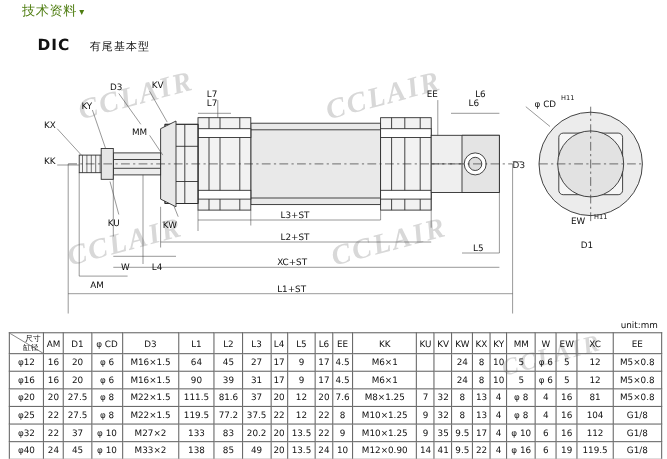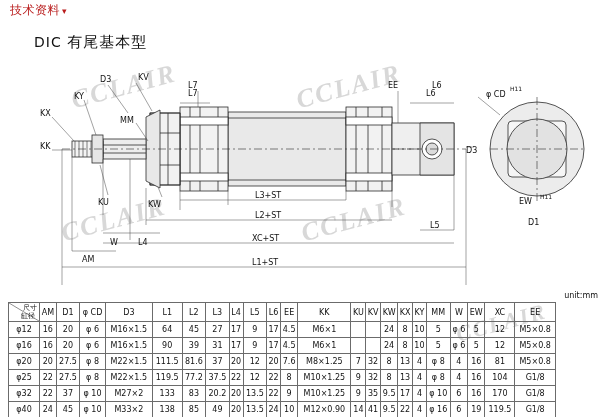--- a/index.html
+++ b/index.html
@@ -5,31 +5,31 @@
   html,body{margin:0;padding:0;}
   body{
     width:606px;height:417px;
     background:#ffffff;
     font-family:"DejaVu Sans","Liberation Sans",sans-serif;
     color:#111;
     position:relative;
     overflow:hidden;
   }
   .top-tab{
-    position:absolute;left:10px;top:2px;
-    font-size:12px;color:#b91c1c;
+    position:absolute;left:20px;top:2px;
+    font-size:12px;color:#4d7c0f;
     letter-spacing:0.5px;
   }
   .caret{font-size:9px;margin-left:2px;}
   .title{
     position:absolute;left:34px;top:33px;
     font-size:14px;letter-spacing:1px;
   }
-  .title .code{font-weight:normal;}
-  .title .zh{margin-left:0;font-size:15px;}
+  .title .code{font-weight:bold;}
+  .title .zh{margin-left:12px;font-size:10px;}
 
   
   .canvas{position:absolute;left:0;top:55px;width:606px;height:245px;}
   svg{display:block;}
 
   
   .wm{
     position:absolute;
     font-family:"Liberation Serif","DejaVu Serif",serif;
     font-style:italic;
@@ -42,21 +42,21 @@
 
   
   .unit{
     position:absolute;right:8px;top:291px;
     font-size:8px;color:#111;
   }
   table.spec{
     position:absolute;left:8px;top:302px;
     border-collapse:collapse;
     font-size:8px;
-    width:548px;
+    width:594px;
     background:transparent;
   }
   table.spec th,table.spec td{
     border:1px solid #6b6b6b;
     text-align:center;
     padding:1px 0 1px 0;
     height:13px;
     font-weight:normal;
     white-space:nowrap;
   }
@@ -378,21 +378,21 @@
       <td>9</td>
       <td>M10×1.25</td>
       <td>9</td>
       <td>35</td>
       <td>9.5</td>
       <td>17</td>
       <td>4</td>
       <td>φ 10</td>
       <td>6</td>
       <td>16</td>
-      <td>170</td>
+      <td>112</td>
       <td>G1/8</td>
     </tr>
     <tr>
       <td class="first">φ40</td>
       <td>24</td>
       <td>45</td>
       <td>φ 10</td>
       <td>M33×2</td>
       <td>138</td>
       <td>85</td>

